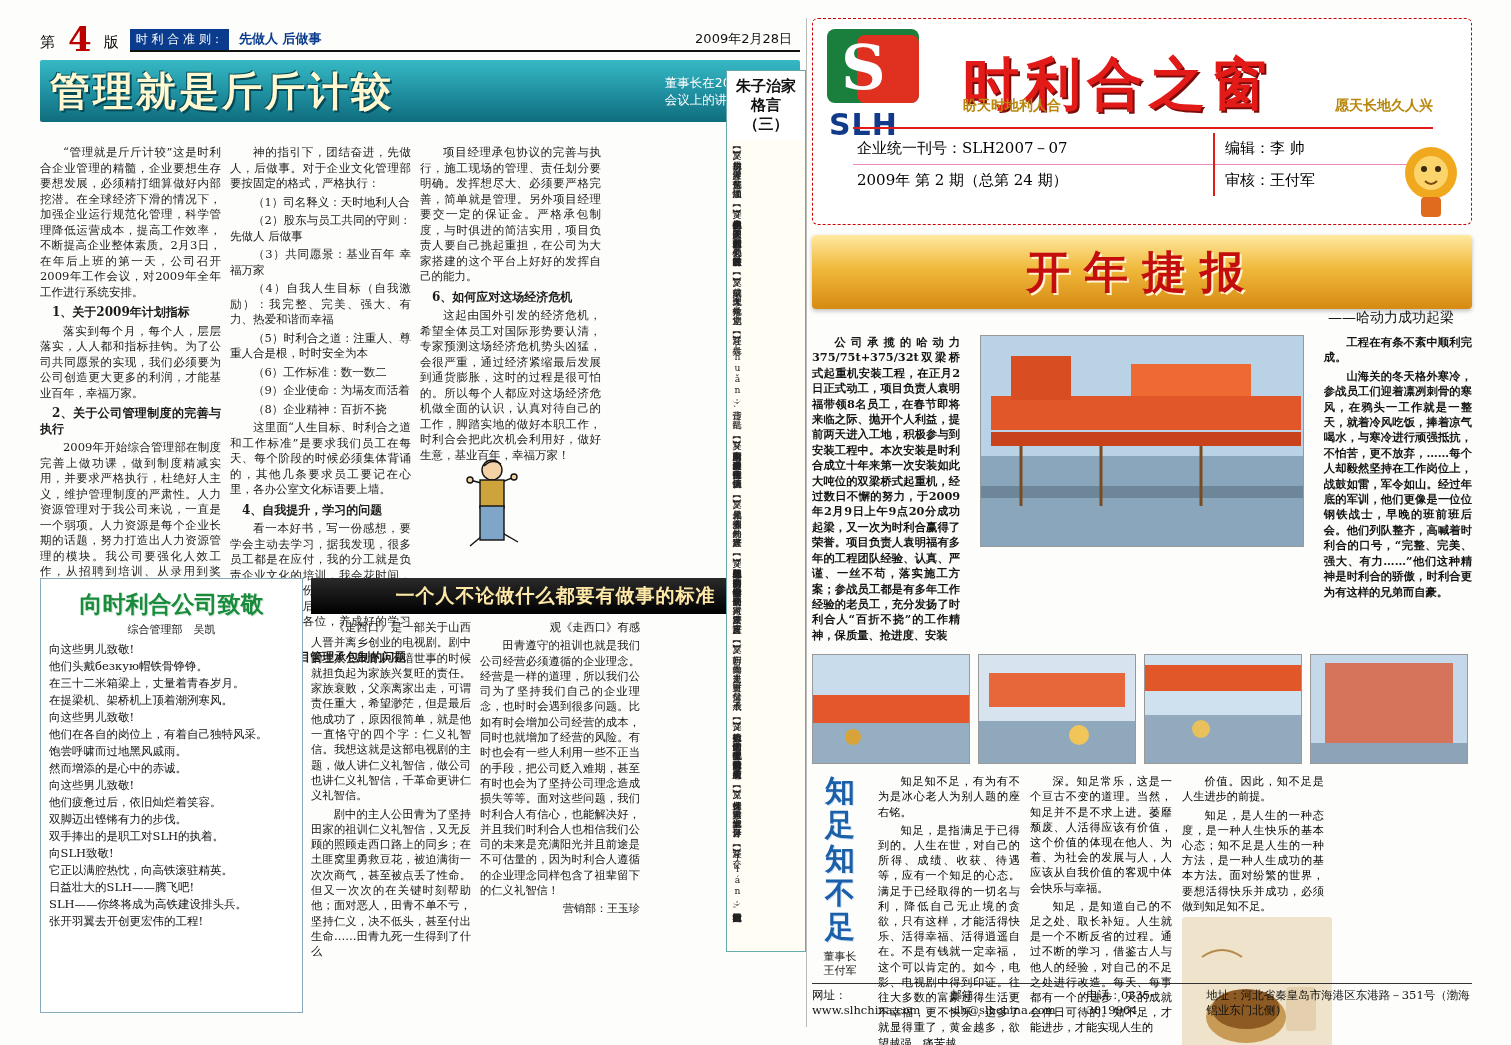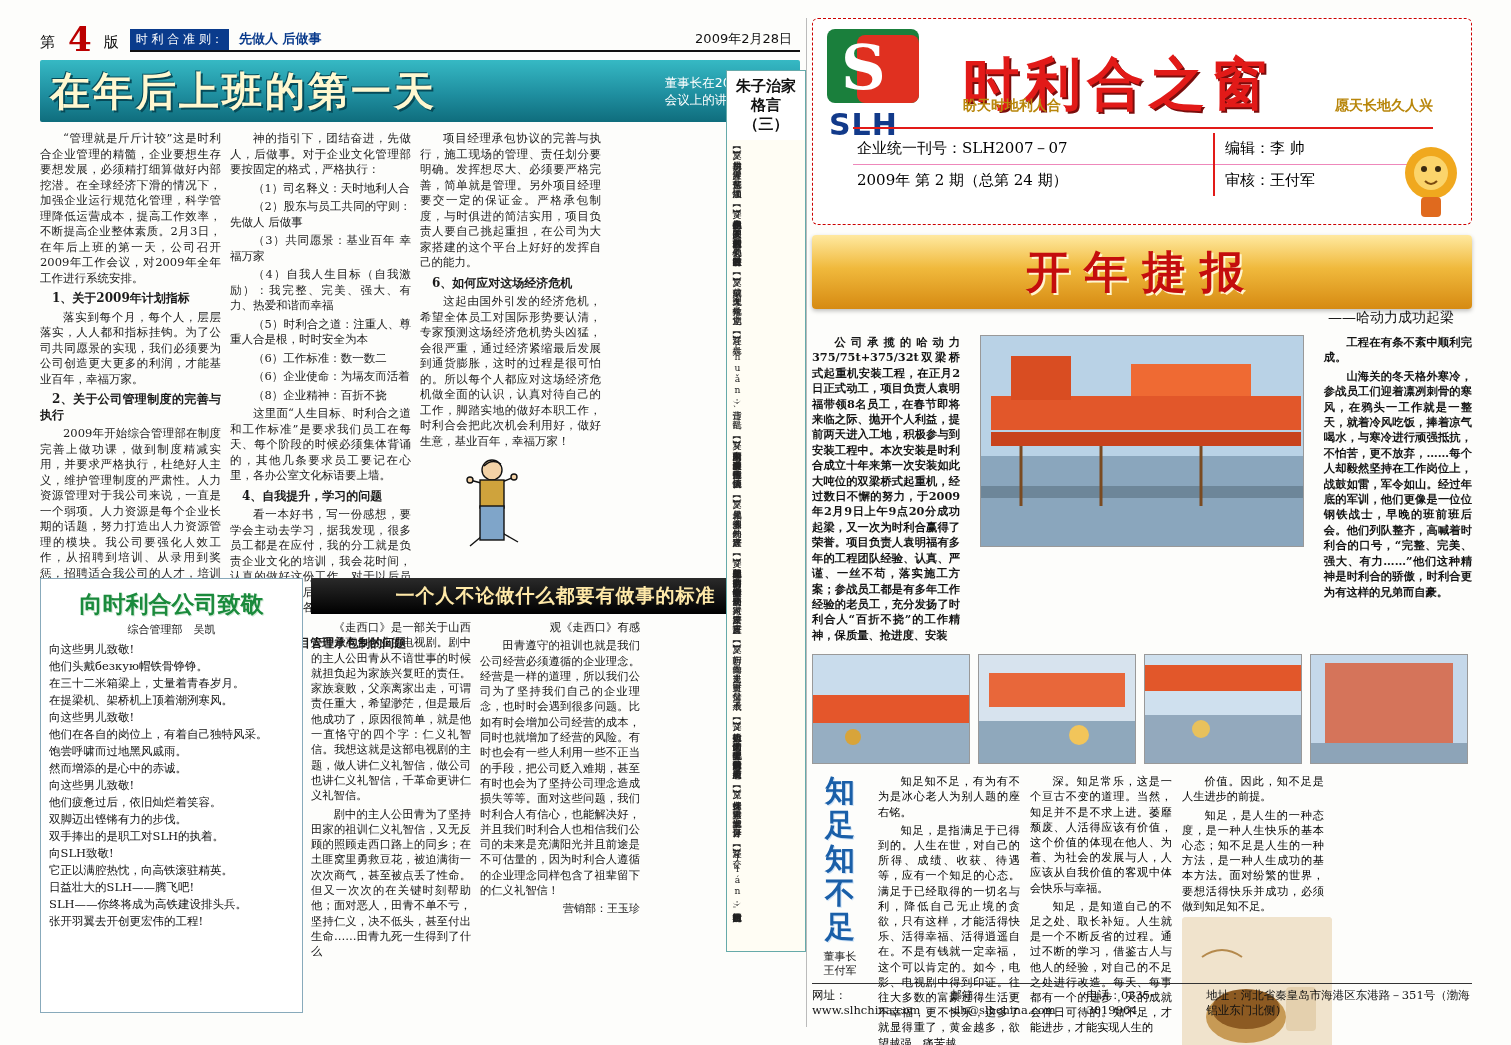--- a/index.html
+++ b/index.html
@@ -24,21 +24,21 @@
   .mast-date{font-size:13px;color:#111;margin-left:auto;margin-right:8px;white-space:nowrap;}
 
   .banner{margin-top:8px;height:62px;
     background:linear-gradient(180deg,#36b9c4 0%,#1f8fa0 55%,#0f6d7d 100%);
     display:flex;align-items:center;padding:0 10px;position:relative;border-radius:2px;}
   .banner-title{font-size:40px;font-weight:bold;color:#fff8d0;
     font-family:"DejaVu Serif","Liberation Serif",serif;letter-spacing:3px;
     text-shadow:2px 2px 0 #064a58,-1px -1px 0 #064a58;}
   .banner-sub{margin-left:auto;color:#fff;font-size:12.5px;line-height:17px;text-align:left;padding-right:6px;}
 
-  .cols{display:flex;gap:9px;margin-top:9px;}
+  .cols{display:flex;gap:9px;margin-top:23px;}
   .col{width:181px;font-size:11.5px;line-height:15.5px;color:#1a1a1a;text-align:justify;
        font-family:"DejaVu Serif","Liberation Serif",serif;}
   .col p{margin:0 0 3px 0;text-indent:2em;}
   .col h4{font-size:12px;margin:5px 0 3px 0;text-indent:1em;font-weight:bold;}
 
   
   .lower{position:absolute;left:0;top:560px;width:760px;height:435px;display:flex;gap:8px;}
   .lower-left{width:245px;border:1px solid #8ab;background:#fff;padding:4px 8px;position:relative;overflow:hidden;}
   .lower-left-title{font-size:23px;color:#1a8a3c;font-weight:bold;text-align:center;margin:6px 0 2px;
      font-family:"DejaVu Serif","Liberation Serif",serif;text-shadow:1px 1px 0 #cfe8d4;}
@@ -143,21 +143,21 @@
       <span class="pg-num">4</span>
       <span class="pg-label">版</span>
       <span class="mast-rule">
         <span class="mast-badge">时 利 合 准 则：</span>
         <span class="mast-slogan">先做人 后做事</span>
         <span class="mast-date">2009年2月28日</span>
       </span>
     </div>
 
     <div class="banner">
-      <span class="banner-title">在年后上班的第一天</span>
+      <span class="banner-title">管理就是斤斤计较</span>
       <span class="banner-sub">
         <span style="display:block">董事长在2009年工作</span>
         <span style="display:block">会议上的讲话摘要</span>
       </span>
     </div>
 
     <div class="cols">
       <div class="col">
         <p>“管理就是斤斤计较”这是时利合企业管理的精髓，企业要想生存要想发展，必须精打细算做好内部挖潜。在全球经济下滑的情况下，加强企业运行规范化管理，科学管理降低运营成本，提高工作效率，不断提高企业整体素质。2月3日，在年后上班的第一天，公司召开2009年工作会议，对2009年全年工作进行系统安排。</p>
         <h4>1、关于2009年计划指标</h4>
@@ -168,21 +168,21 @@
         <p>经过十多年的磨炼，抖落一身的风霜，我公司已形成成独特的企业文化。想要做成百年企业，全体员工都要在时利合精</p>
       </div>
       <div class="col">
         <p>神的指引下，团结奋进，先做人，后做事。对于企业文化管理部要按固定的格式，严格执行：</p>
         <p>（1）司名释义：天时地利人合</p>
         <p>（2）股东与员工共同的守则：先做人 后做事</p>
         <p>（3）共同愿景：基业百年 幸福万家</p>
         <p>（4）自我人生目标（自我激励）：我完整、完美、强大、有力、热爱和谐而幸福</p>
         <p>（5）时利合之道：注重人、尊重人合是根，时时安全为本</p>
         <p>（6）工作标准：数一数二</p>
-        <p>（6）企业使命：为塥友而活着</p>
+        <p>（9）企业使命：为塥友而活着</p>
         <p>（8）企业精神：百折不挠</p>
         <p>这里面“人生目标、时利合之道和工作标准”是要求我们员工在每天、每个阶段的时候必须集体背诵的，其他几条要求员工要记在心里，各办公室文化标语要上墙。</p>
         <h4>4、自我提升，学习的问题</h4>
         <p>看一本好书，写一份感想，要学会主动去学习，据我发现，很多员工都是在应付，我的分工就是负责企业文化的培训，我会花时间，认真的做好这份工作，对于以后员工交上来的该后感要逐一的看，在学习方面督促各位，养成好的学习习惯。</p>
         <h4>5、关于项目管理承包制的问题</h4>
       </div>
       <div class="col">
         <p>项目经理承包协议的完善与执行，施工现场的管理、责任划分要明确。发挥想尽大、必须要严格完善，简单就是管理。另外项目经理要交一定的保证金。严格承包制度，与时俱进的简洁实用，项目负责人要自己挑起重担，在公司为大家搭建的这个平台上好好的发挥自己的能力。</p>
         <h4>6、如何应对这场经济危机</h4>
         <p>这起由国外引发的经济危机，希望全体员工对国际形势要认清，专家预测这场经济危机势头凶猛，会很严重，通过经济紧缩最后发展到通货膨胀，这时的过程是很可怕的。所以每个人都应对这场经济危机做全面的认识，认真对待自己的工作，脚踏实地的做好本职工作，时利合会把此次机会利用好，做好生意，基业百年，幸福万家！</p>

